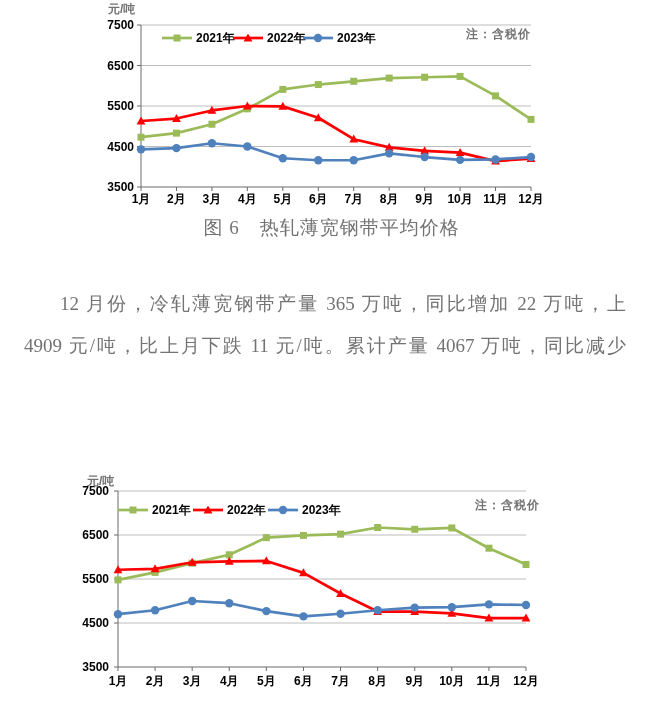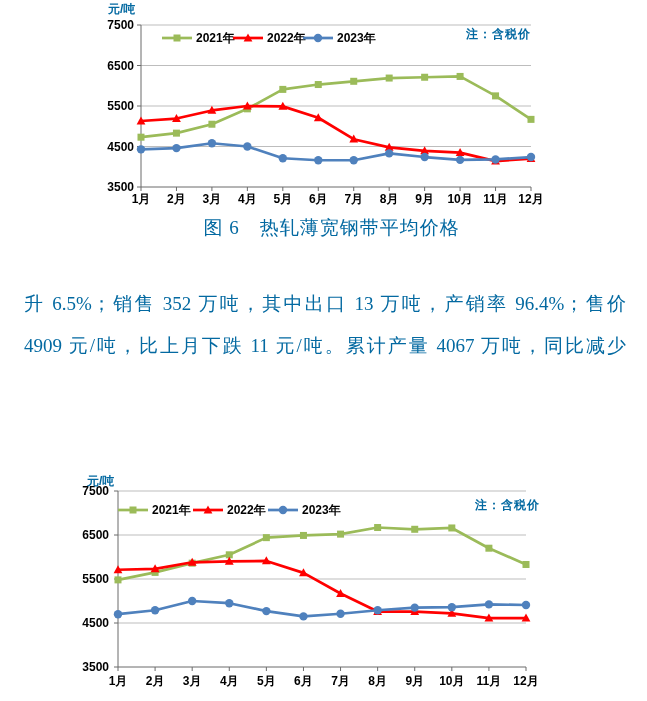--- a/index.html
+++ b/index.html
@@ -1,17 +1,17 @@
 <!DOCTYPE html>
 <html><head>
 <meta charset="utf-8">
 <style>
   html,body{margin:0;padding:0;background:#ffffff;}
   .page{position:relative;width:647px;height:701px;background:#ffffff;overflow:hidden;
-        font-family:"Liberation Serif","DejaVu Sans",serif;color:#0369a1;}
+        font-family:"Liberation Serif","DejaVu Sans",serif;color:#737373;}
   .chart{position:absolute;left:0;width:647px;}
   .chart svg{position:absolute;left:0;top:0;}
   .chart svg text{font:700 12px "Liberation Sans","DejaVu Sans",sans-serif;fill:#000;}
   .ylab,.note{position:absolute;font:700 12px "Liberation Sans","DejaVu Sans",sans-serif;
               white-space:nowrap;z-index:2;}
   .note{letter-spacing:1px;font-family:Liberation Serif, serif;}
   .caption{position:absolute;top:215px;left:8px;width:647px;text-align:center;
            font-size:19px;letter-spacing:1px;}
   .para{position:absolute;left:24px;top:283px;width:602px;font-size:19px;}
   .pline{line-height:42px;text-align:justify;text-align-last:justify;}
@@ -114,21 +114,21 @@
         <circle fill="#4F81BD" cx="531" cy="157.03" r="4.2"></circle>
         <line x1="303" y1="38" x2="333" y2="38" stroke="#4F81BD" stroke-width="2.7"></line>
         <circle fill="#4F81BD" cx="318" cy="38" r="4.2"></circle>
         <text x="337" y="42">2023年</text>
       </svg>
   </section>
 
   <div class="caption">图 6　热轧薄宽钢带平均价格</div>
 
   <div class="para">
-    <div class="pline">升 6.5%；销售 352 万吨，其中出口 13 万吨，产销率 96.4%；售价</div>
+    <div class="pline first">12 月份，冷轧薄宽钢带产量 365 万吨，同比增加 22 万吨，上</div>
     <div class="pline">4909 元/吨，比上月下跌 11 元/吨。累计产量 4067 万吨，同比减少</div>
   </div>
 
   <section class="chart" id="chart1" style="top:470px;height:231px;">
     <div class="ylab" style="left:87px;top:3px;">元/吨</div>
     <div class="note" style="left:475px;top:27px;">注：含税价</div>
     <svg id="plot1" width="647" height="231">
         <line x1="118" y1="21" x2="526" y2="21" stroke="#BDBDBD" stroke-width="1"></line>
         <line x1="114" y1="21" x2="118" y2="21" stroke="#6B6B6B" stroke-width="1"></line>
         <text x="109" y="25" text-anchor="end">7500</text>

